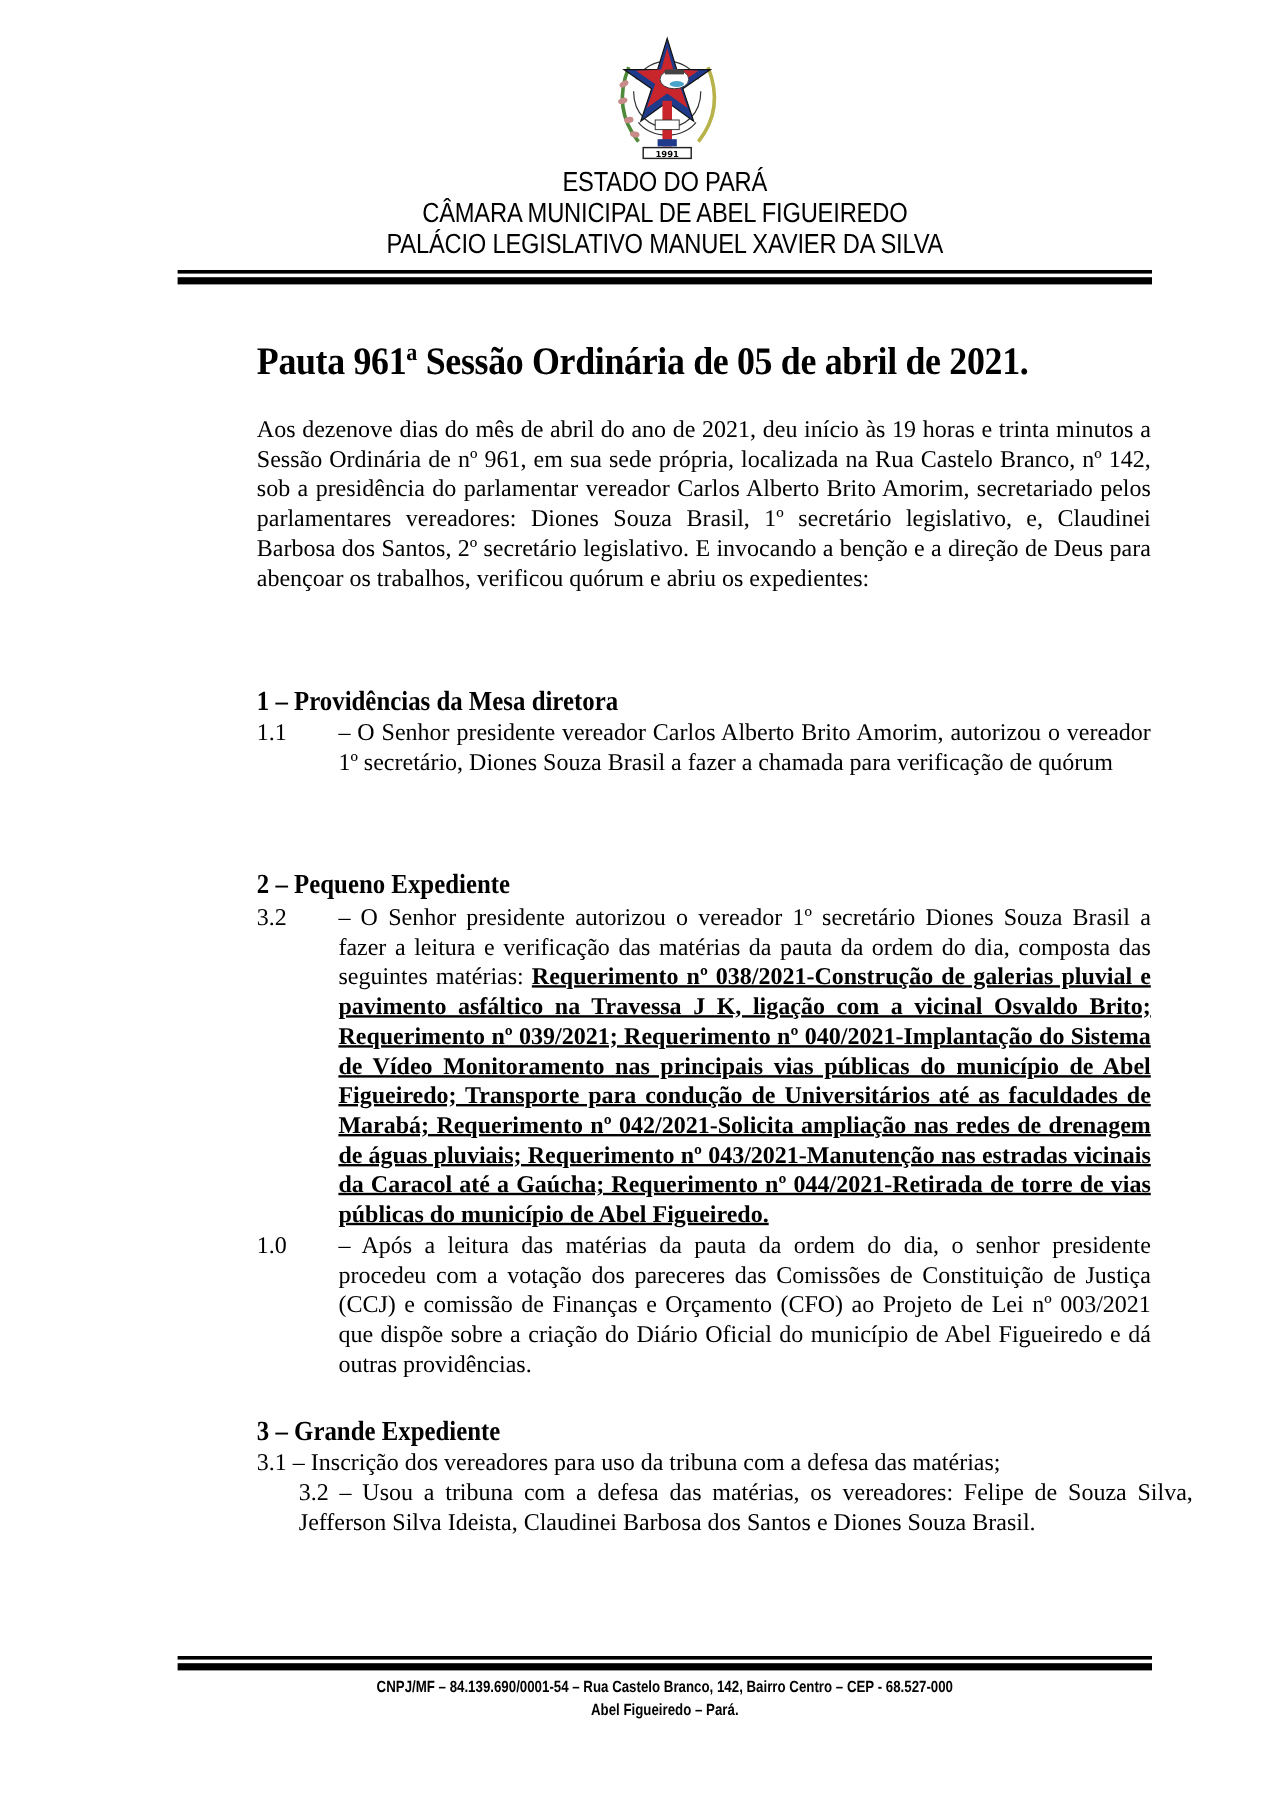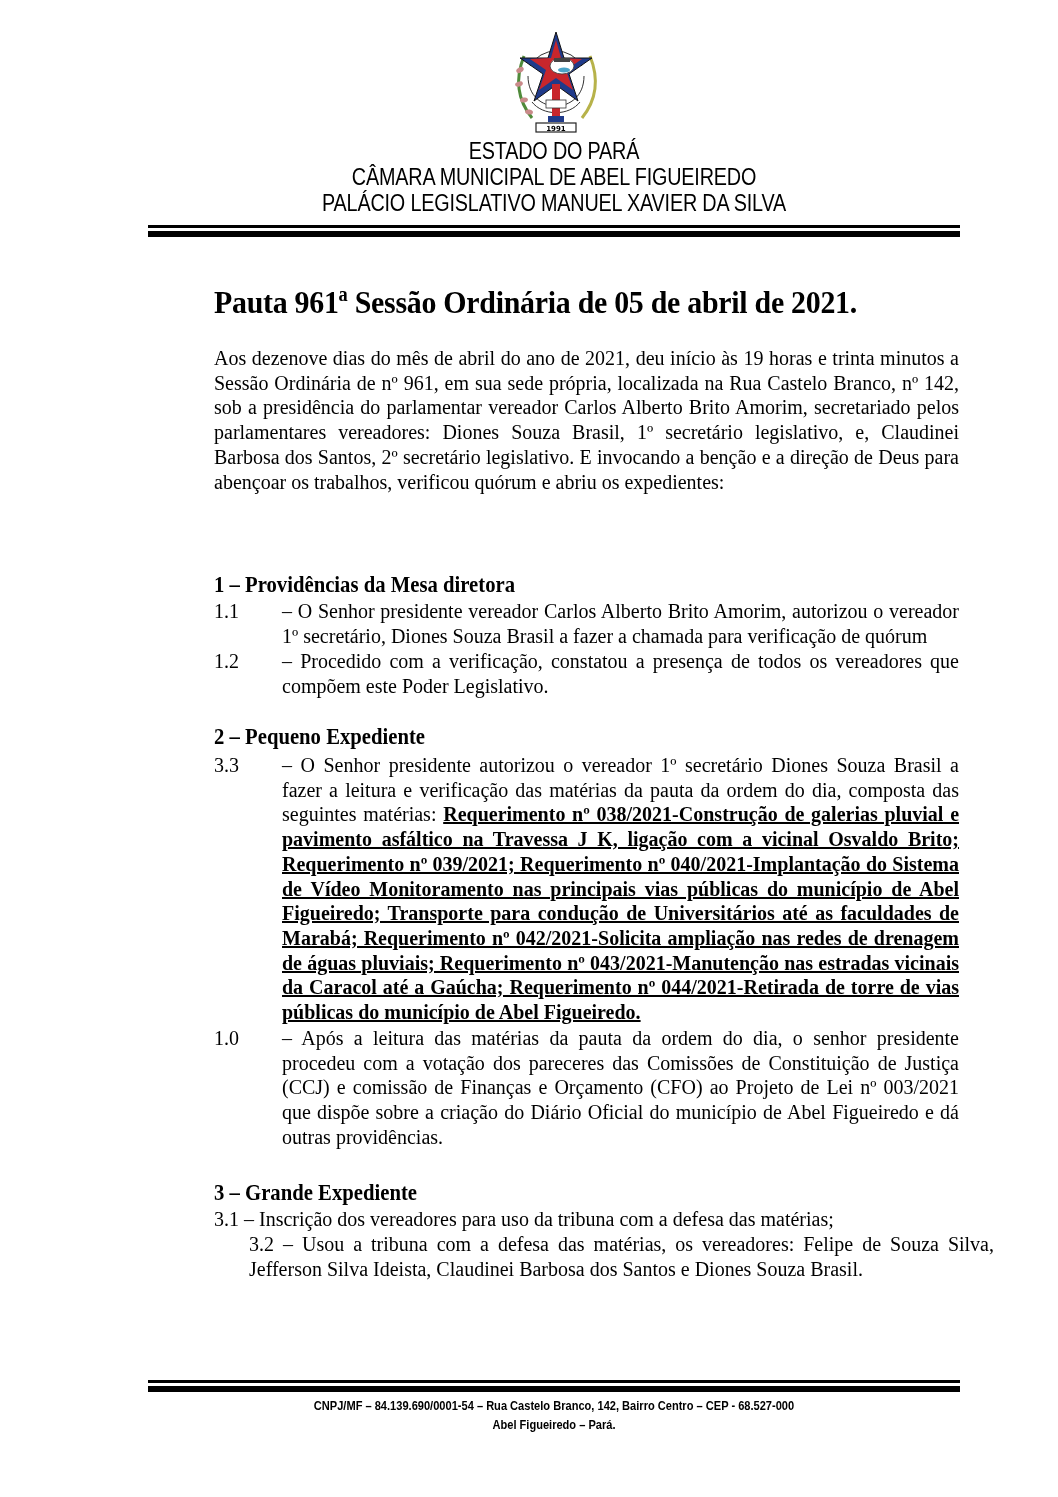--- a/index.html
+++ b/index.html
@@ -93,29 +93,25 @@
   </div>
 
   <div class="para intro doc">Aos dezenove dias do mês de abril do ano de 2021, deu início às 19 horas e trinta minutos a Sessão Ordinária de nº 961, em sua sede própria, localizada na Rua Castelo Branco, nº 142, sob a presidência do parlamentar vereador Carlos Alberto Brito Amorim, secretariado pelos parlamentares vereadores: Diones Souza Brasil, 1º secretário legislativo, e, Claudinei Barbosa dos Santos, 2º secretário legislativo. E invocando a benção e a direção de Deus para abençoar os trabalhos, verificou quórum e abriu os expedientes:</div>
 
   <div class="sec-heading" style="top:572px;">1 – Providências da Mesa diretora</div>
 
   <div class="item doc" style="top:599px;">
     <span class="num">1.1</span>
     <div class="txt">– O Senhor presidente vereador Carlos Alberto Brito Amorim, autorizou o vereador 1º secretário, Diones Souza Brasil a fazer a chamada para verificação de quórum</div>
   </div>
-  <div class="item doc" style="top:649px;">
-    <span class="num">1.2</span>
-    <div class="txt">– Procedido com a verificação, constatou a presença de todos os vereadores que compõem este Poder Legislativo.</div>
-  </div>
 
   <div class="sec-heading" style="top:724px;">2  – Pequeno Expediente</div>
 
   <div class="item doc" style="top:753px;">
-    <span class="num">3.3</span>
+    <span class="num">3.2</span>
     <div class="txt"><span>– O Senhor presidente autorizou o vereador 1º secretário Diones Souza Brasil a fazer a leitura e verificação das matérias da pauta da ordem do dia, composta das seguintes matérias: </span><span class="req">Requerimento nº 038/2021-Construção de galerias pluvial e pavimento asfáltico na Travessa J K, ligação com a vicinal Osvaldo Brito; Requerimento nº 039/2021; Requerimento nº 040/2021-Implantação do Sistema de Vídeo Monitoramento nas principais vias públicas do município de Abel Figueiredo; Transporte para condução de Universitários até as faculdades de Marabá; Requerimento nº 042/2021-Solicita ampliação nas redes de drenagem de águas pluviais; Requerimento nº 043/2021-Manutenção nas estradas vicinais da Caracol até a Gaúcha; Requerimento nº 044/2021-Retirada de torre de vias públicas do município de Abel Figueiredo.</span></div>
   </div>
 
   <div class="item doc" style="top:1026px;">
     <span class="num">1.0</span>
     <div class="txt">– Após a leitura das matérias da pauta da ordem do dia, o senhor presidente procedeu com a votação dos pareceres das Comissões de Constituição de Justiça (CCJ) e comissão de Finanças e Orçamento (CFO) ao Projeto de Lei nº 003/2021 que dispõe sobre a criação do Diário Oficial do município de Abel Figueiredo e dá outras providências.</div>
   </div>
 
   <div class="sec-heading" style="top:1180px;">3 – Grande Expediente</div>
 

